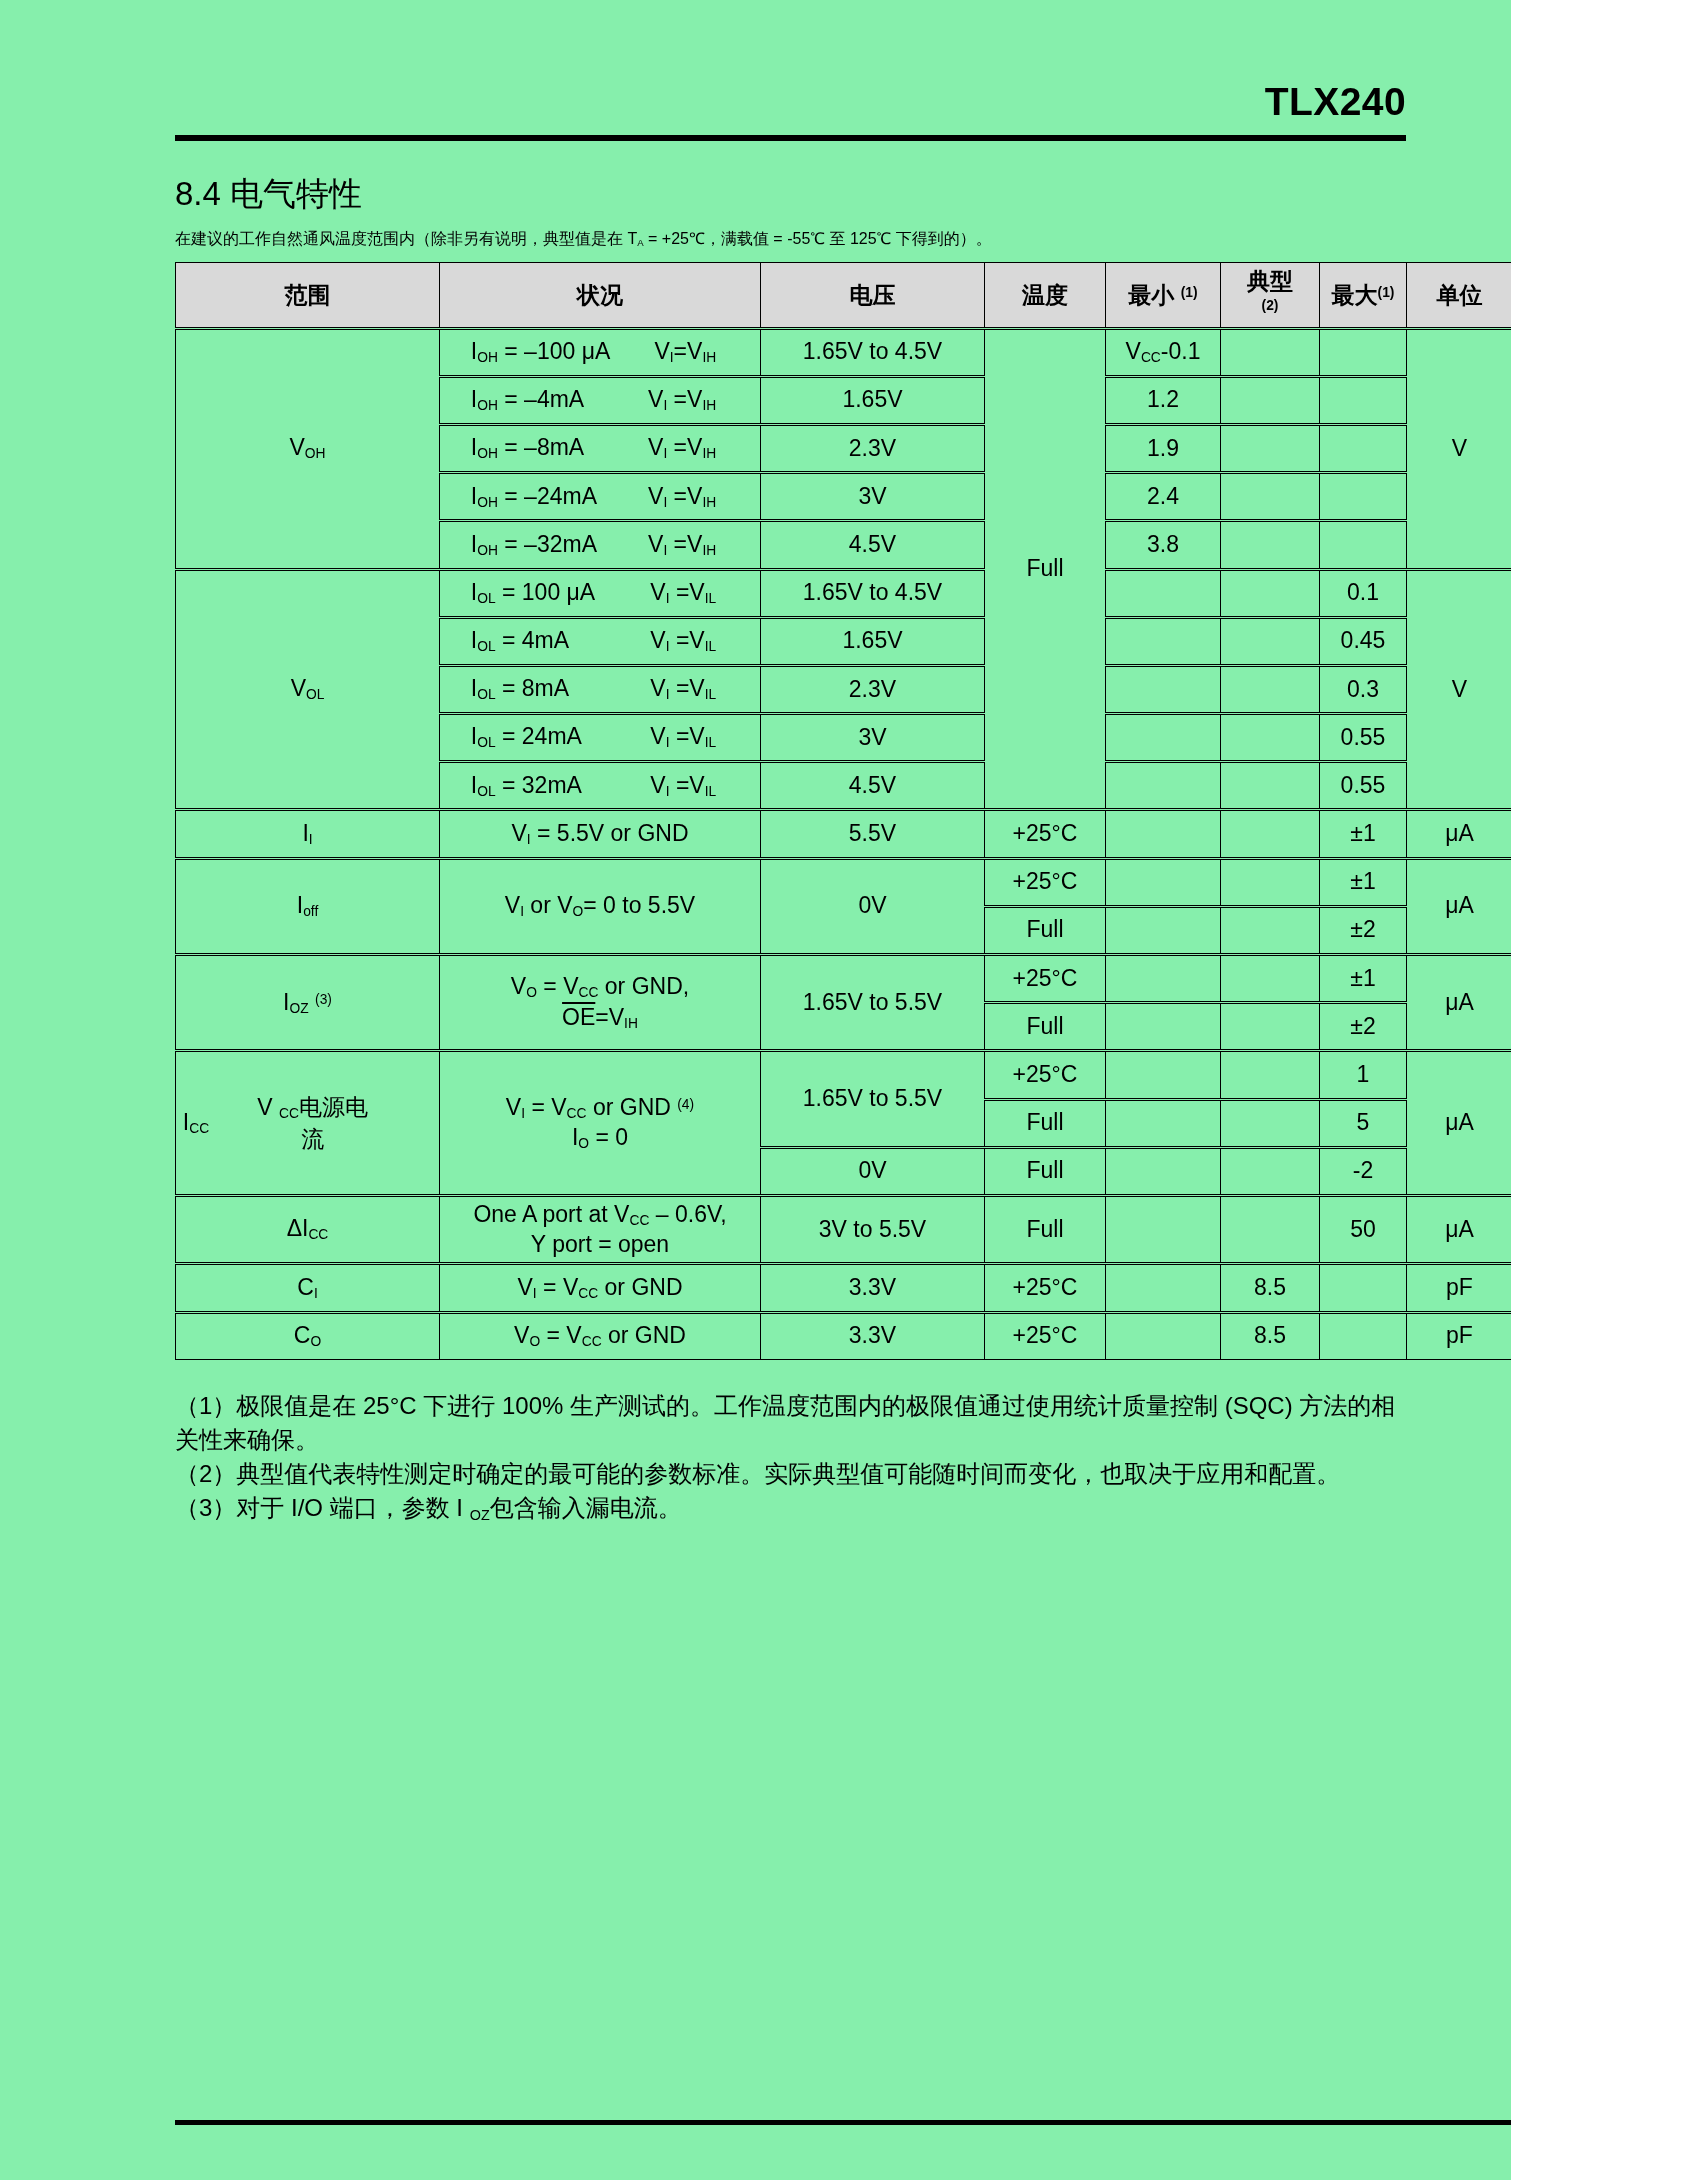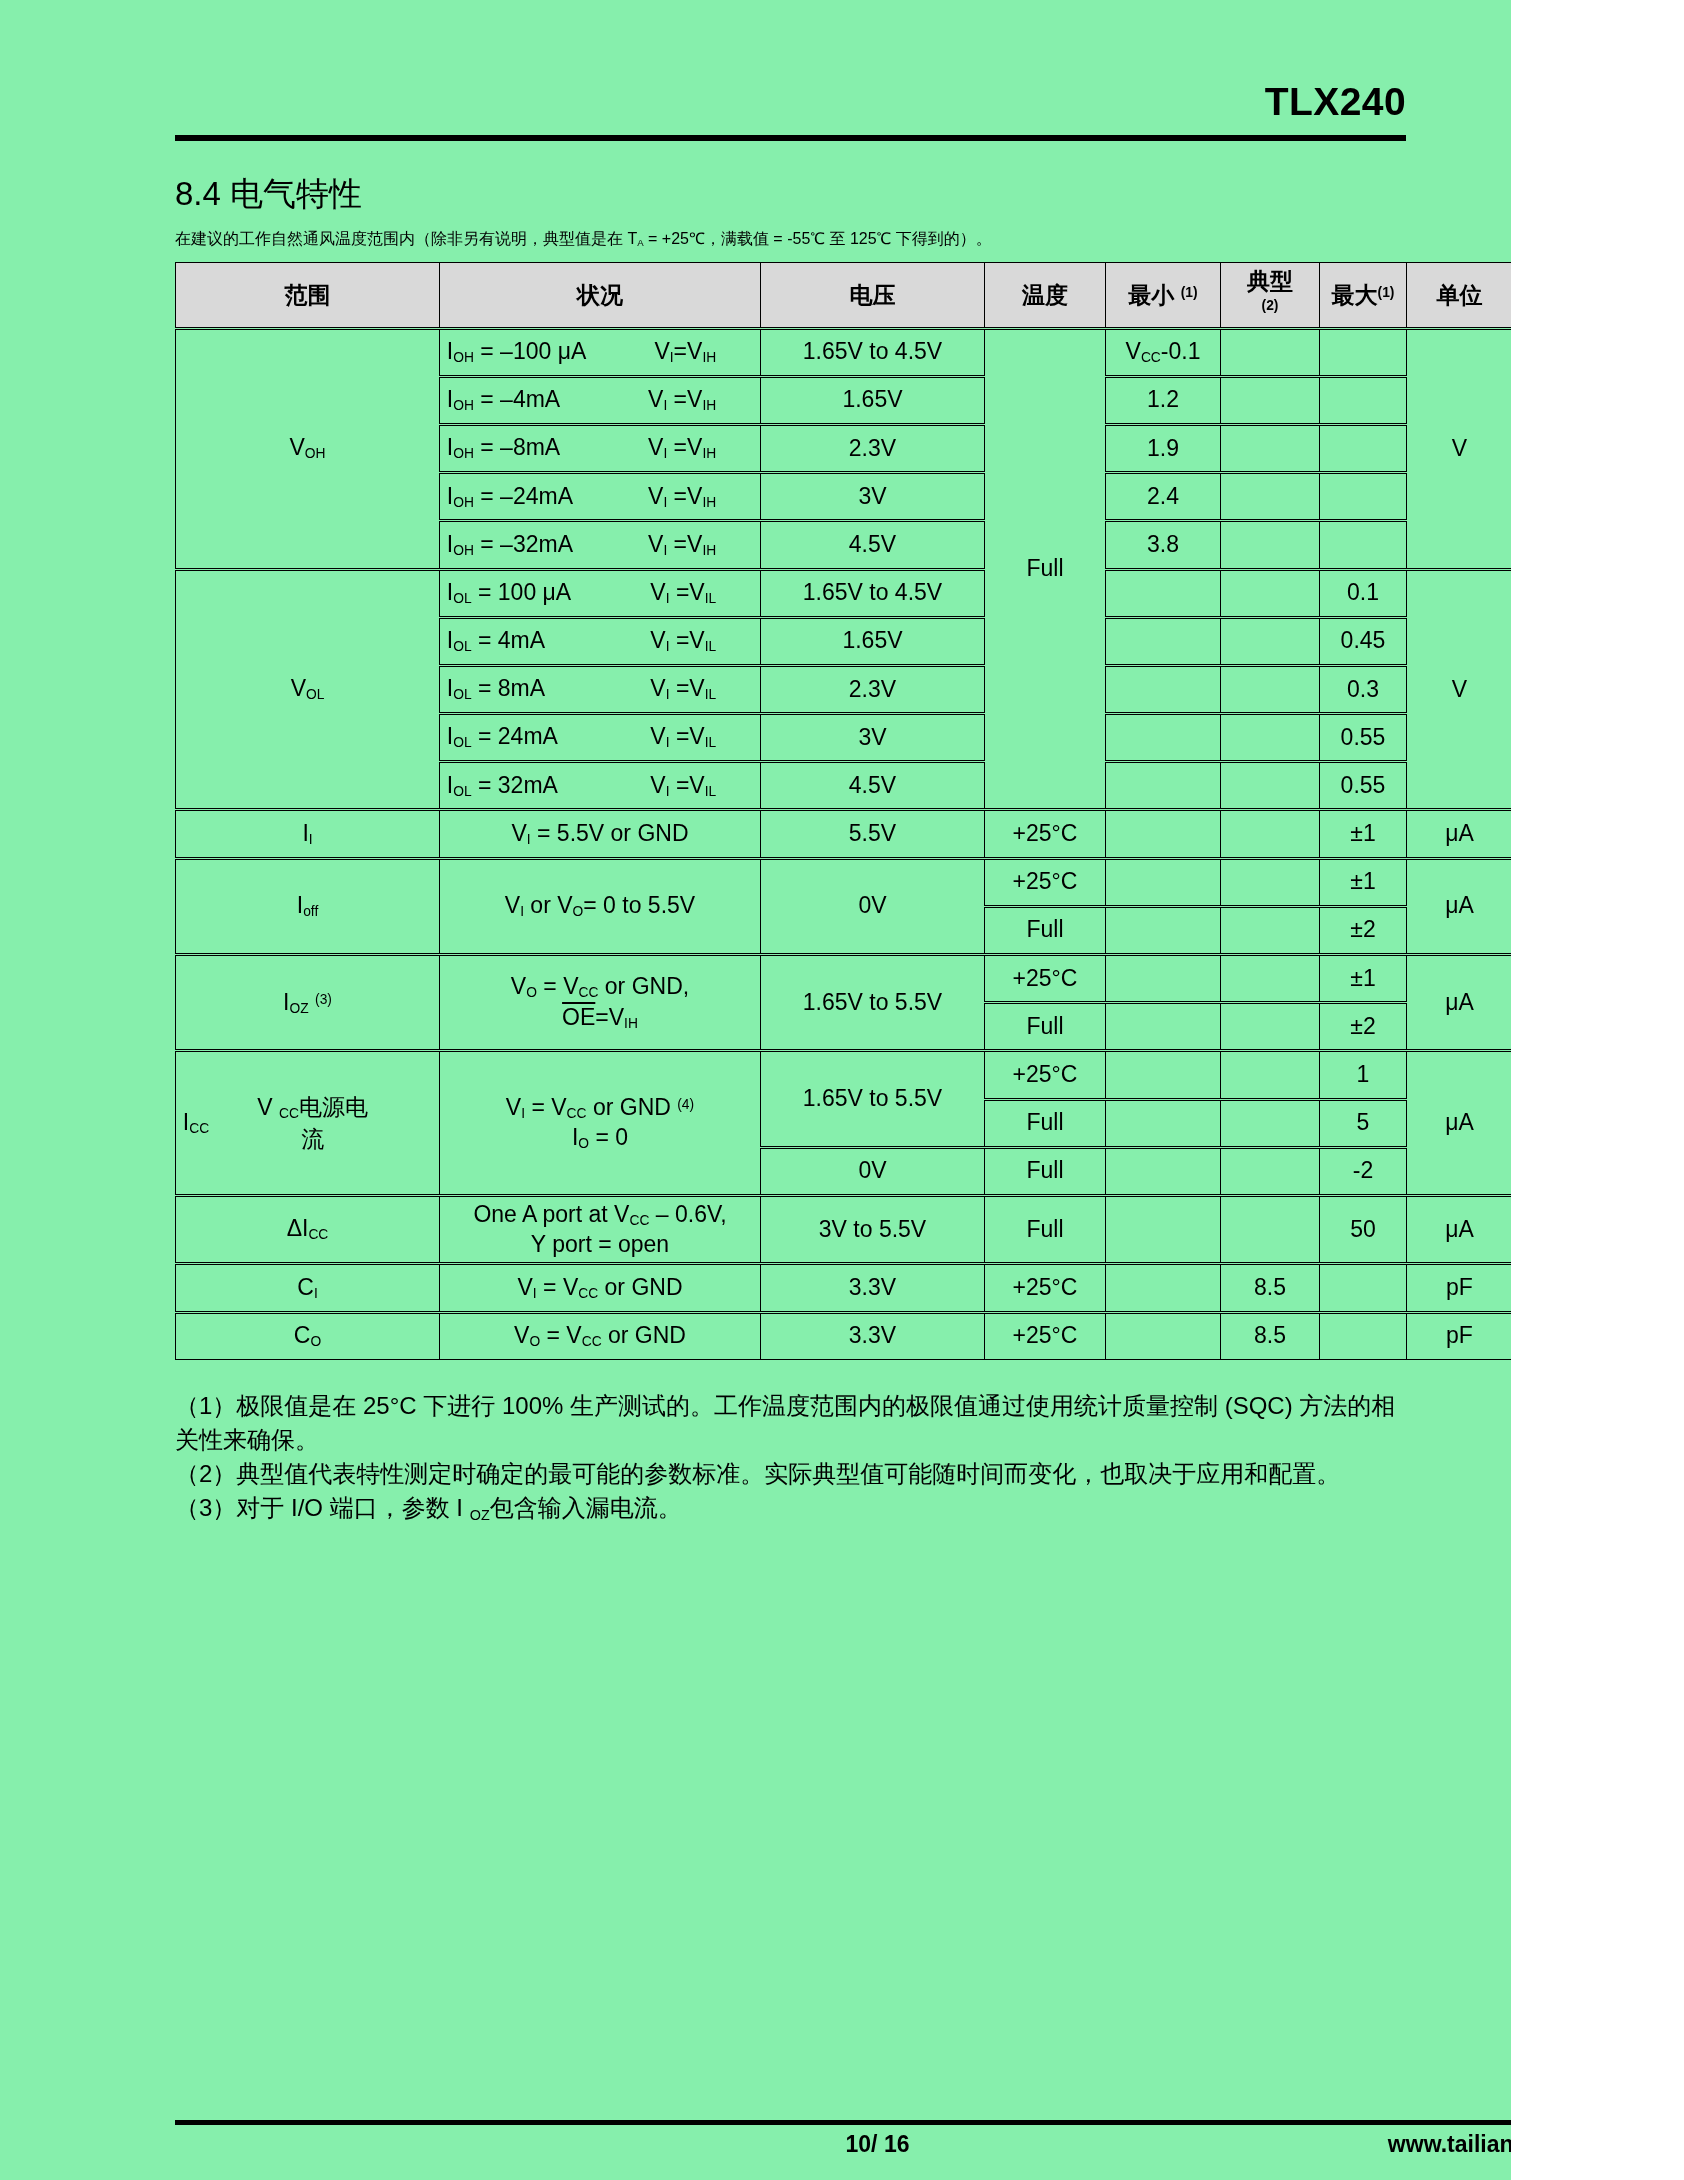--- a/index.html
+++ b/index.html
@@ -48,21 +48,21 @@
     border:0.9px solid #000;
     border-top:3.4px double #000;
     height:40px;
     padding:2.6px 6.8px;
     text-align:center;
     vertical-align:middle;
     line-height:1.3;
   }
   td.l{text-align:left;padding-left:13.6px;}
   td.range{text-align:left;padding-left:23px;}
-  .cond{display:flex;align-items:center;}
+  .cond{display:flex;align-items:center;margin-left:24px;}
   .cond .c2{margin-left:auto;margin-right:37px;}
   .icc-cell{display:flex;align-items:center;}
   .icc-desc{margin-left:44px;width:119px;line-height:1.35;text-align:center;}
 
   .footnotes{margin-top:29px;font-size:24px;}
   .footnote{line-height:34px;}
 
   .footer-rule{position:absolute;left:175px;top:2120px;width:1405px;height:5.1px;background:#000;}
   .footer-row{position:absolute;left:175px;top:2131px;width:1405px;height:37px;}
   .page-number{position:absolute;left:0;right:0;text-align:center;font-size:23px;font-weight:bold;}
@@ -335,18 +335,14 @@
       </table>
 
     <div class="footnotes">
         <div class="footnote">（1）极限值是在 25°C 下进行 100% 生产测试的。工作温度范围内的极限值通过使用统计质量控制 (SQC) 方法的相关性来确保。</div>
         <div class="footnote">（2）典型值代表特性测定时确定的最可能的参数标准。实际典型值可能随时间而变化，也取决于应用和配置。</div>
         <div class="footnote">（3）对于 I/O 端口，参数 I <sub>OZ</sub>包含输入漏电流。</div>
       </div>
   </div>
 
   <div class="footer-rule"></div>
-  <div class="footer-row">
-    <div class="page-number">10/ 16</div>
-    <div class="website">www.tailianxin.cn</div>
-  </div>
 </div>
 
 
 </body></html>

